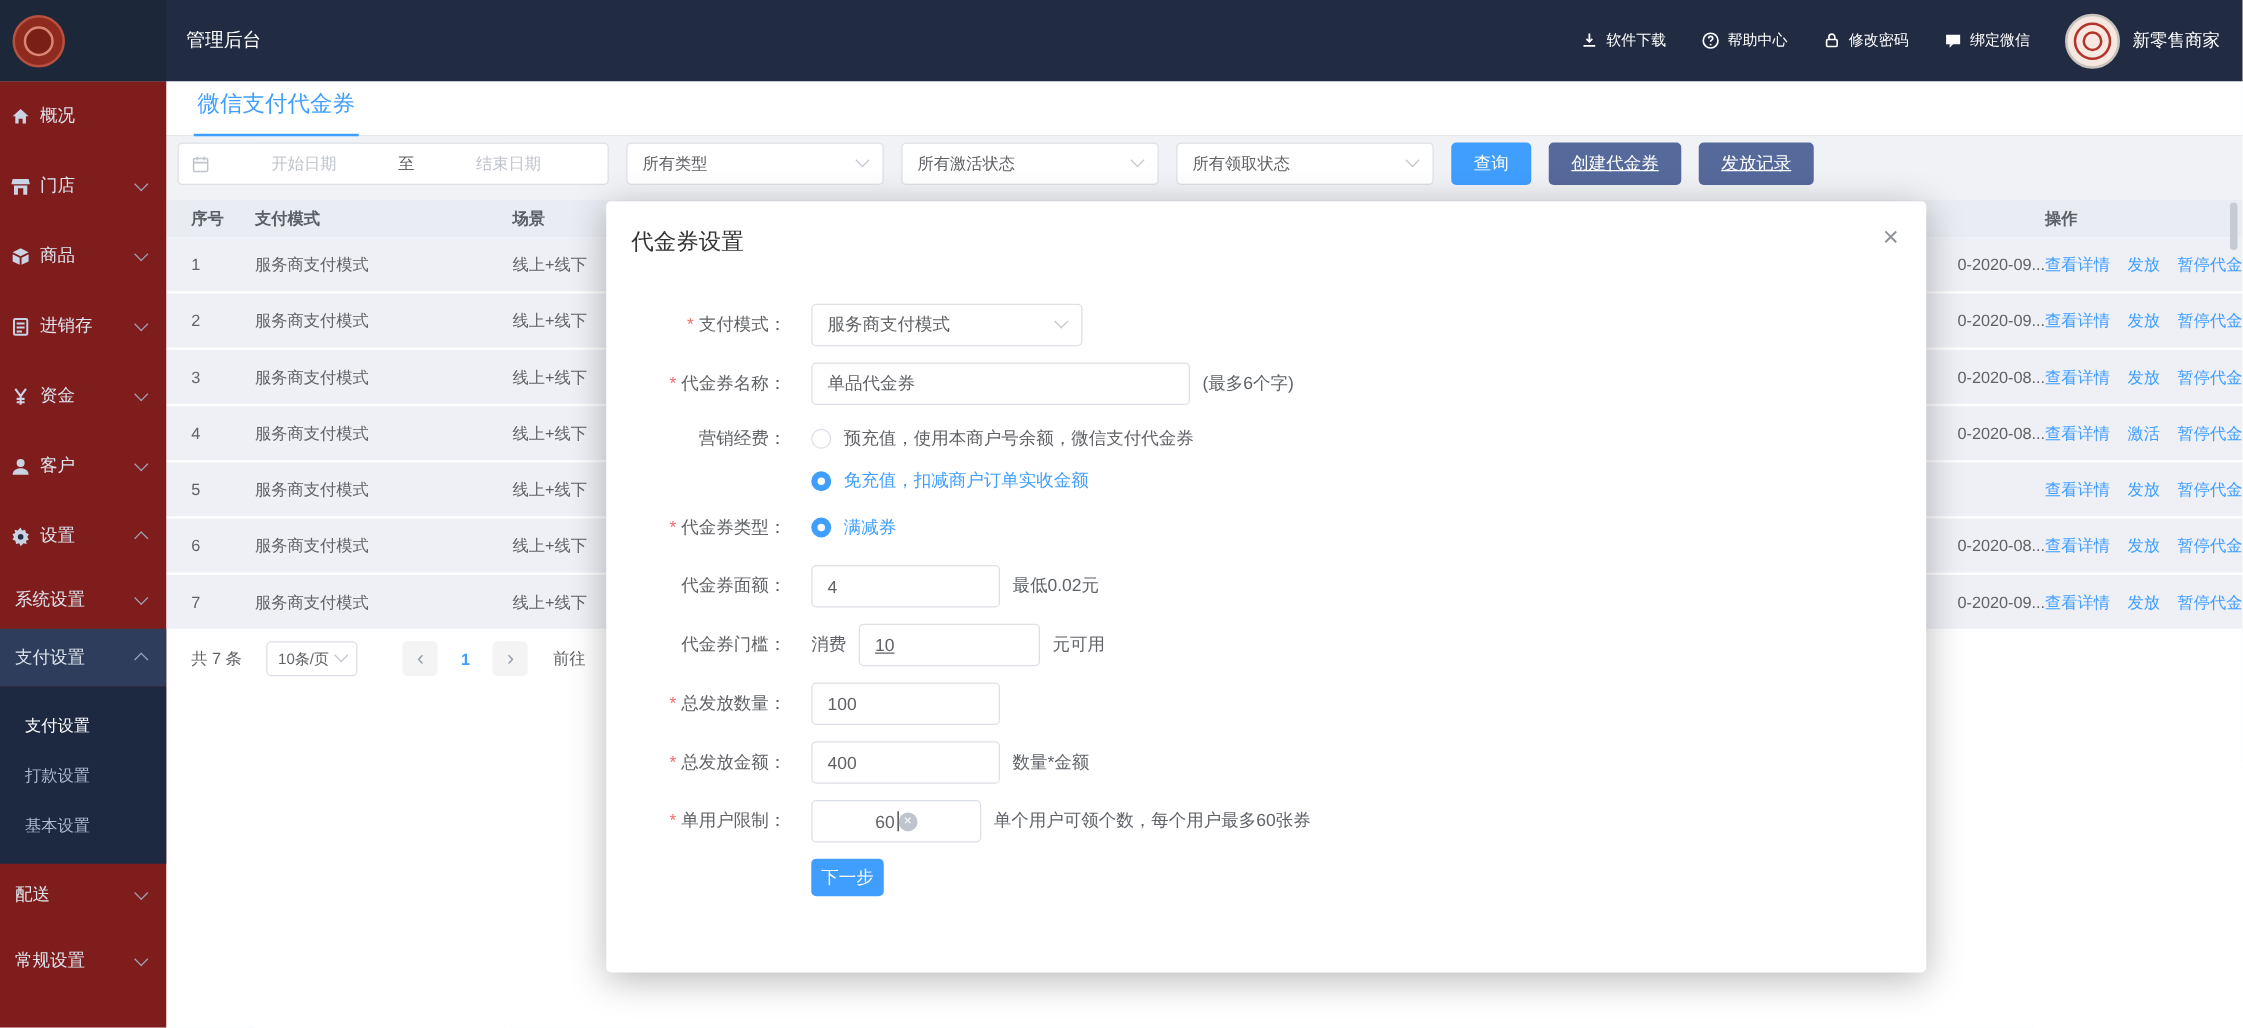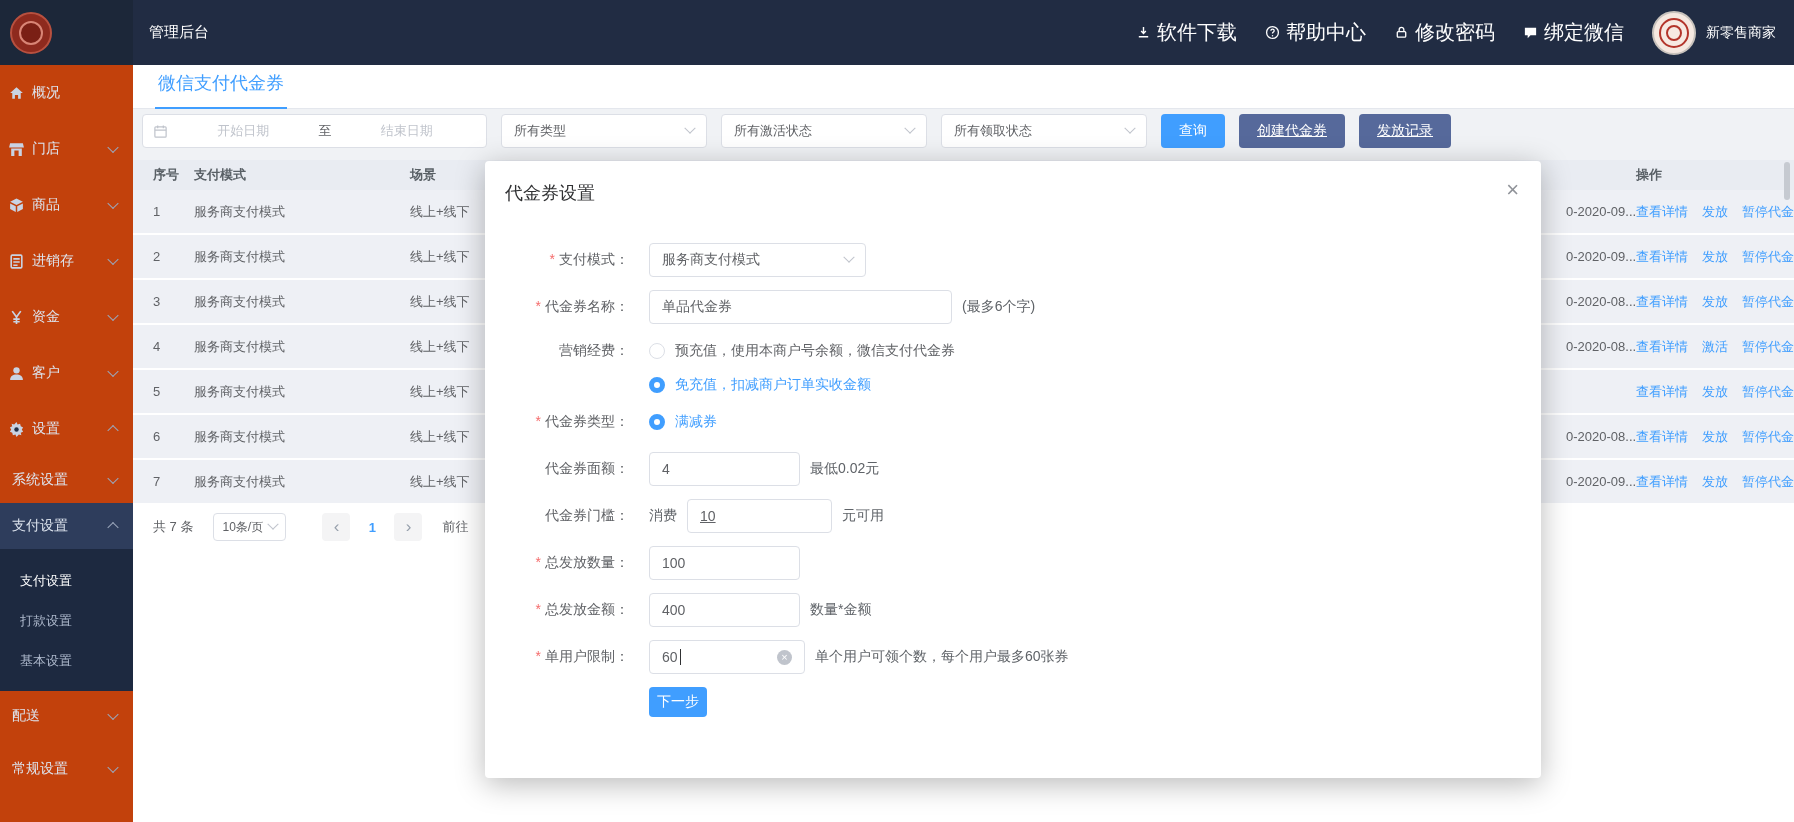--- a/index.html
+++ b/index.html
@@ -13,31 +13,31 @@
   
   .topbar { position:absolute; top:0; left:0; right:0; height:65px; background:#212c43;
             display:flex; align-items:center; z-index:30; }
   .logo-box { width:133px; height:65px; background:#1c2739; display:flex; align-items:center;
               padding-left:10px; flex:none; }
   .seal { width:42px; height:42px; border-radius:50%; background:#8e2a1e; border:2px solid #b8503f;
           display:flex; align-items:center; justify-content:center; }
   .seal-inner { width:24px; height:24px; border-radius:50%; border:2px solid #d98576; background:#7a1f15; }
   .brand { color:#fff; font-size:15px; margin-left:16px; white-space:nowrap; }
   .top-right { margin-left:auto; display:flex; align-items:center; gap:28px; padding-right:18px; color:#fff; }
-  .top-item { display:flex; align-items:center; gap:6px; font-size:20px; cursor:pointer; white-space:nowrap; }
+  .top-item { display:flex; align-items:center; gap:6px; font-size:12px; cursor:pointer; white-space:nowrap; }
   .top-item svg { width:15px; height:15px; display:block; }
   .account { display:flex; align-items:center; gap:10px; cursor:pointer; }
   .avatar { width:44px; height:44px; border-radius:50%; background:#f5e8e0; border:2px solid #c8c2bc;
             display:flex; align-items:center; justify-content:center; }
   .avatar .mini-seal { width:30px; height:30px; border-radius:50%; border:2px solid #b3342a;
                        background:#f7e9e2; display:flex; align-items:center; justify-content:center; }
   .avatar .mini-seal i { width:16px; height:16px; border-radius:50%; border:2px solid #b3342a; display:block; }
 
   
-  .sidebar { position:absolute; top:65px; left:0; bottom:0; width:133px; background:#c2410c;
+  .sidebar { position:absolute; top:65px; left:0; bottom:0; width:133px; background:#7f1d1d;
              color:#dde4ee; z-index:20; }
   .side-item { display:flex; align-items:center; position:relative; cursor:pointer; font-size:14px;
                padding-left:8px; padding-right:28px; }
   .side-main { height:56px; }
   .side-sub  { height:46px; padding-left:12px; }
   .side-active { background:#2e3d5c; }
   .side-item .icon { width:17px; height:17px; margin-right:7px; color:#c9d3e3; flex:none; display:flex; }
   .side-item .icon svg { width:100%; height:100%; display:block; }
   .submenu2 { background:#1d2940; padding:12px 0 10px 0; }
   .side-sub2 { height:40px; padding-left:20px; font-size:13px; color:#aeb9cc; display:flex;
@@ -71,21 +71,21 @@
   .btn-primary { background:#409eff; }
   .btn-secondary { background:#56699b;text-decoration:underline; }
 
   
   .table-card { position:absolute; left:133px; top:160px; right:0; bottom:0; background:#fff; overflow:hidden; }
   .thead { height:30px; background:#e9ecf2; position:relative; color:#596066; font-size:13px; font-weight:bold; }
   .trow { height:45px; background:#eef0f5; border-bottom:2px solid #fff; position:relative;
           font-size:13px; color:#606266; }
   .tcell { position:absolute; top:0; height:100%; display:flex; align-items:center; white-space:nowrap; }
   .c-no    { left:20px; }
-  .c-mode  { left:61px; }
+  .c-mode  { left:71px; }
   .c-scene { left:277px; }
   .c-date  { left:1433px; }
   .c-op    { left:1503px; }
   .op-link { color:#409eff; margin-right:14px; cursor:pointer; }
 
   .pager { margin-top:8px; padding-left:20px; display:flex; align-items:center; gap:20px;
            color:#606266; font-size:13px; }
   .pager-select { width:73px; height:28px; border:1px solid #dcdfe6; border-radius:4px; background:#fff;
                   display:flex; align-items:center; justify-content:space-between; padding:0 8px;
                   color:#606266; font-size:12px; cursor:pointer; }
@@ -108,21 +108,21 @@
   .frow-radio { min-height:28px; margin-bottom:6px; }
   .flabel { width:124px; text-align:right; color:#606266; flex:none; font-size:14px; white-space:nowrap; }
   .flabel.req::before { content:"*"; color:#f56c6c; margin-right:4px; }
   .fctrl { margin-left:20px; display:flex; align-items:center; gap:10px; }
   .input { height:34px; border:1px solid #dcdfe6; border-radius:4px; background:#fff; display:flex;
            align-items:center; padding:0 12px; color:#606266; font-size:14px; cursor:text; }
   .w-select { width:217px; justify-content:space-between; cursor:pointer; }
   .w-name { width:303px; }
   .w-sm { width:151px; }
   .w-mid { width:145px;text-decoration:underline; }
-  .w-limit { width:156px; justify-content:space-between; }
+  .w-limit { width:136px; justify-content:center; }
   .hint { color:#5f6368; font-size:14px; white-space:nowrap; }
   .radio { width:16px; height:16px; border-radius:50%; border:1px solid #dcdfe6; background:#fff; flex:none; cursor:pointer; }
   .radio.on { border:5px solid #409eff; }
   .radio-text { margin-left:8px; color:#606266; white-space:nowrap; cursor:pointer; }
   .radio-text.on { color:#409eff; }
   .caret { width:1px; height:16px; background:#303133; margin-left:2px; }
   .val-wrap { display:flex; align-items:center; }
   .clear-btn { width:15px; height:15px; border-radius:50%; background:#c0c4cc; color:#fff; font-size:11px;
                display:flex; align-items:center; justify-content:center; cursor:pointer; line-height:1; }
   .next-btn { margin-left:144px; margin-top:8px; width:58px; height:30px; background:#409eff; color:#fff;

